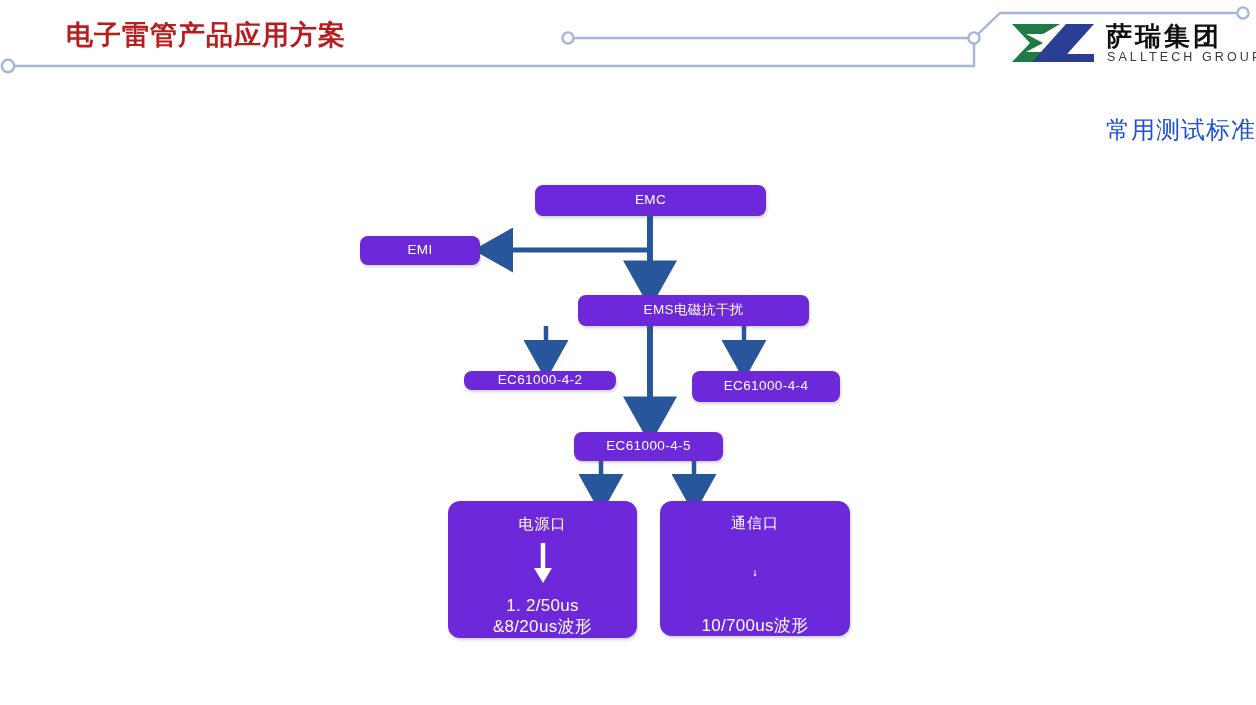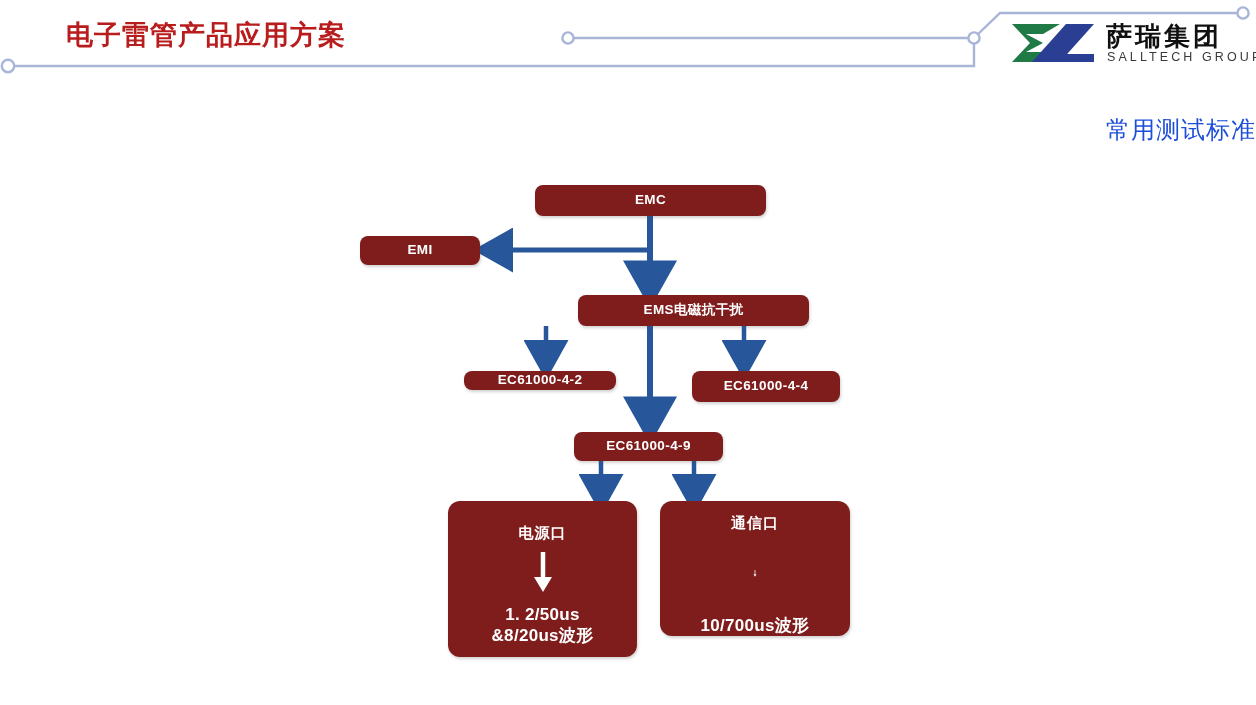--- a/index.html
+++ b/index.html
@@ -91,33 +91,32 @@
   #flow {
     position: absolute;
     left: 0;
     top: 0;
     width: 1256px;
     height: 705px;
   }
 
   .node {
     position: absolute;
-    background: #7f1d1d;
+    background: #6d28d9;
     border-radius: 8px;
     color: #ffffff;
     box-sizing: border-box;
     box-shadow: 1px 2px 3px rgba(80,80,80,0.25);
     display: flex;
     align-items: center;
     justify-content: center;
     text-align: left;
     line-height: 1.25;
     font-size: 13.5px;
     letter-spacing: 0.4px;
-    font-weight: bold;
   }
   .node.tall {
     border-radius: 12px;
     align-items: flex-start;
     justify-content: center;
     padding-top: 13px;
     flex-direction: column;
     align-items: center;
   }
   .node .hdr {
@@ -132,21 +131,21 @@
     margin: 9px 0 10px 0;
   }
 
   
   #node-emc      { left: 535px; top: 185px; width: 231px; height: 31px; }
   #node-emi      { left: 360px; top: 236px; width: 120px; height: 29px; }
   #node-ems      { left: 535px; top: 295px; width: 231px; height: 31px; margin-left: 43px; }
   #node-4-2      { left: 464px; top: 371px; width: 152px; height: 19px; }
   #node-4-4      { left: 692px; top: 371px; width: 148px; height: 31px; }
   #node-4-5      { left: 574px; top: 432px; width: 149px; height: 29px; }
-  #node-power    { left: 448px; top: 501px; width: 189px; height: 156px; }
+  #node-power    { left: 448px; top: 501px; width: 189px; height: 137px; }
   #node-comm     { left: 660px; top: 501px; width: 190px; height: 135px; gap: 28px; }
 </style>
 </head>
 <body>
 
 <div id="header">
 
   <svg id="header-deco" viewBox="0 0 1256 90" width="1256" height="90">
 
     <path d="M 14 66 L 974 66 L 974 38" fill="none" stroke="#A8B5D8" stroke-width="2.4"></path>
@@ -203,21 +202,21 @@
 <div class="node" id="node-emc">EMC</div>
 
 <div class="node" id="node-emi">EMI</div>
 
 <div class="node" id="node-ems">EMS电磁抗干扰</div>
 
 <div class="node" id="node-4-2">EC61000-4-2</div>
 
 <div class="node" id="node-4-4">EC61000-4-4</div>
 
-<div class="node" id="node-4-5">EC61000-4-9</div>
+<div class="node" id="node-4-5">EC61000-4-5</div>
 
 <div class="node tall" id="node-power">
   <div class="hdr">电源口</div>
   <svg class="inner-arrow" width="22" height="42" viewBox="0 0 22 42">
     <path d="M 11 0 L 11 27" stroke="#ffffff" stroke-width="4.5" fill="none"></path>
     <path d="M 2 25 L 20 25 L 11 40 z" fill="#ffffff"></path>
   </svg>
   <div class="sub">1. 2/50us</div>
   <div class="sub">&amp;8/20us波形</div>
 </div>

